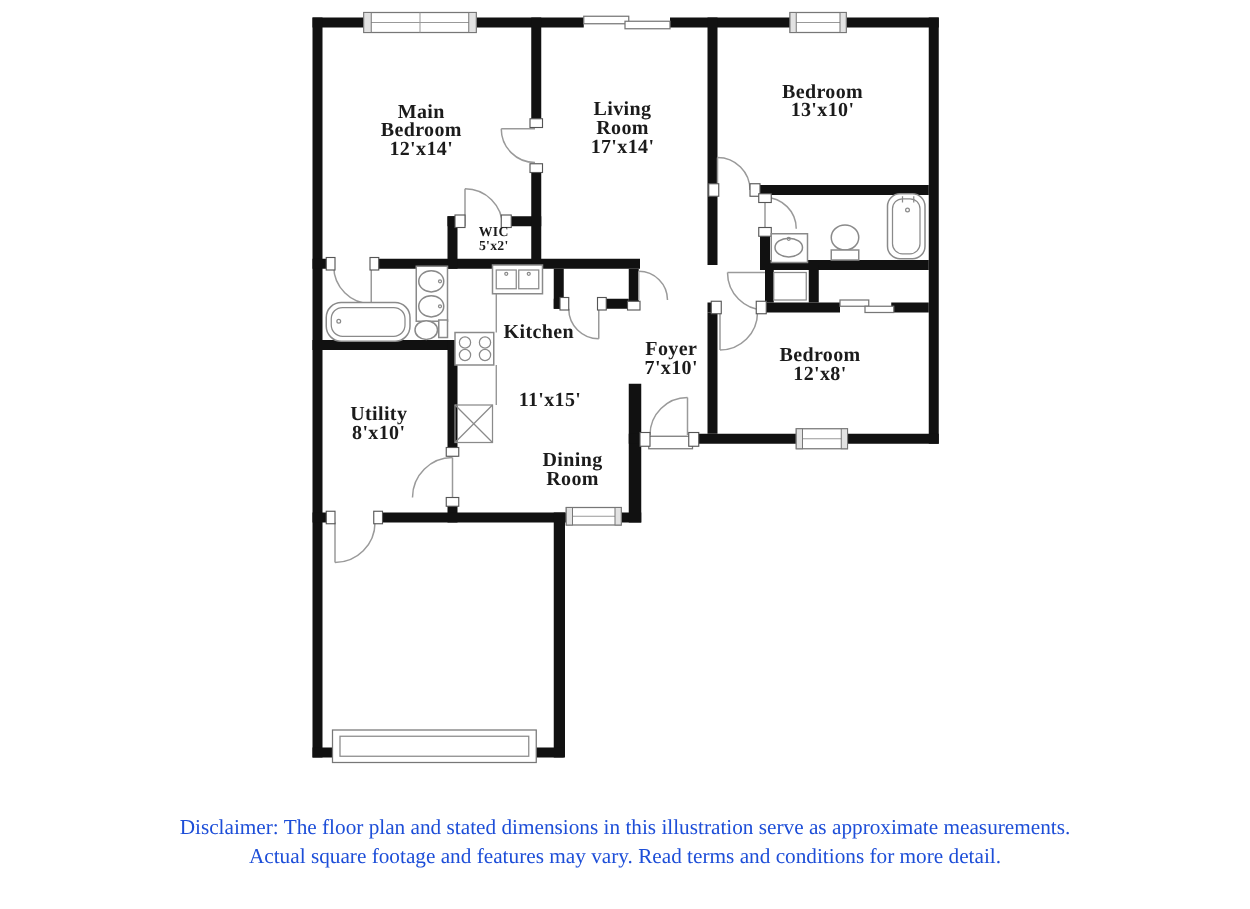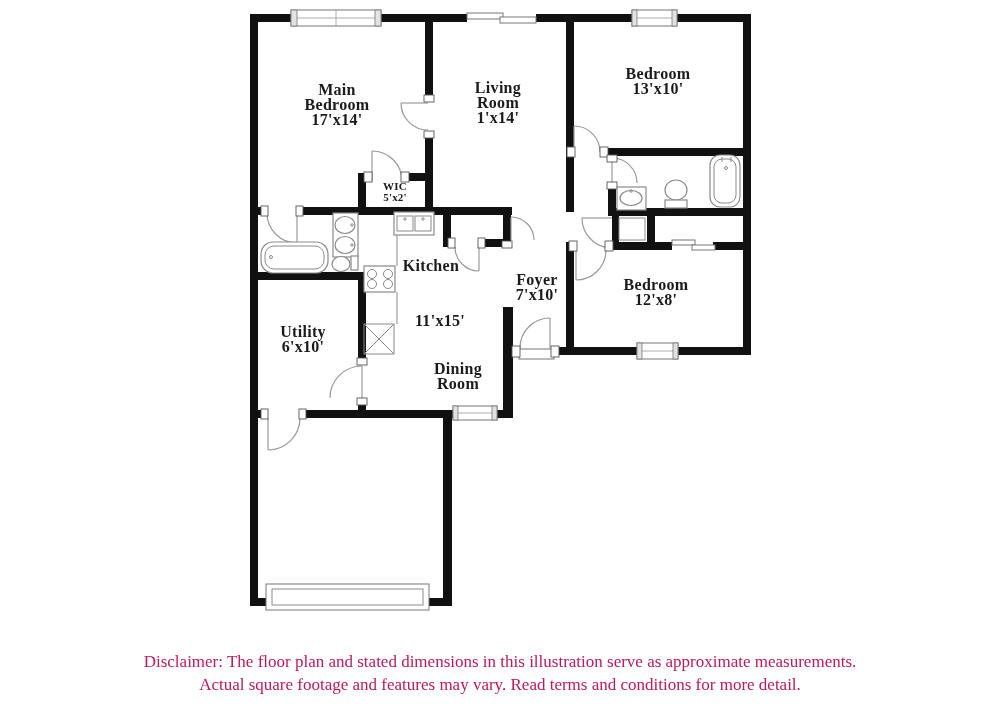--- a/index.html
+++ b/index.html
@@ -24,21 +24,21 @@
   .fixthin{fill:none;stroke:var(--fixture-line);stroke-width:1;}
   .room-label{
     position:absolute;transform:translateX(-50%);text-align:center;
     font-weight:700;font-size:16px;line-height:15px;letter-spacing:.3px;
     color:var(--label-text);white-space:normal;
   }
   .room-label span{display:block;}
   .room-label.small{font-size:11px;line-height:11px;letter-spacing:.2px;}
   #disclaimer{
     position:absolute;left:0;top:650px;width:100%;text-align:center;
-    font-size:17px;line-height:23px;color:#be185d;
+    font-size:17px;line-height:23px;color:#1d4ed8;
   }
   #disclaimer span{display:block;}
 </style>
 </head>
 <body>
 
 <div id="canvas">
 
   <svg id="plan-svg" width="1000" height="727" viewBox="0 0 1000 727">
 
@@ -277,25 +277,25 @@
       <line class="fixthin" x1="394" y1="324" x2="364" y2="354"></line>
     </g>
 
     <g>
       <rect class="fixthin" x="619" y="218" width="26" height="22"></rect>
     </g>
   </svg>
 
   <div class="room-label" style="left:337px;top:82px;width:100px">
     <span>Main Bedroom</span>
-    <span>17'x14'</span>
+    <span>12'x14'</span>
   </div>
   <div class="room-label" style="left:498px;top:80px;width:80px">
     <span>Living Room</span>
-    <span>1'x14'</span>
+    <span>17'x14'</span>
   </div>
   <div class="room-label" style="left:658px;top:66px;width:120px">
     <span>Bedroom</span>
     <span>13'x10'</span>
   </div>
   <div class="room-label small" style="left:395px;top:181px;width:60px">
     <span>WIC</span>
     <span>5'x2'</span>
   </div>
   <div class="room-label" style="left:431px;top:258px;width:120px">
@@ -307,21 +307,21 @@
   <div class="room-label" style="left:537px;top:272px;width:70px">
     <span>Foyer</span>
     <span>7'x10'</span>
   </div>
   <div class="room-label" style="left:656px;top:277px;width:120px">
     <span>Bedroom</span>
     <span>12'x8'</span>
   </div>
   <div class="room-label" style="left:303px;top:324px;width:70px">
     <span>Utility</span>
-    <span>6'x10'</span>
+    <span>8'x10'</span>
   </div>
   <div class="room-label" style="left:458px;top:361px;width:70px">
     <span>Dining Room</span>
   </div>
 
   <div id="disclaimer">
     <span>Disclaimer: The floor plan and stated dimensions in this illustration serve as approximate measurements.</span>
     <span>Actual square footage and features may vary. Read terms and conditions for more detail.</span>
   </div>
 

